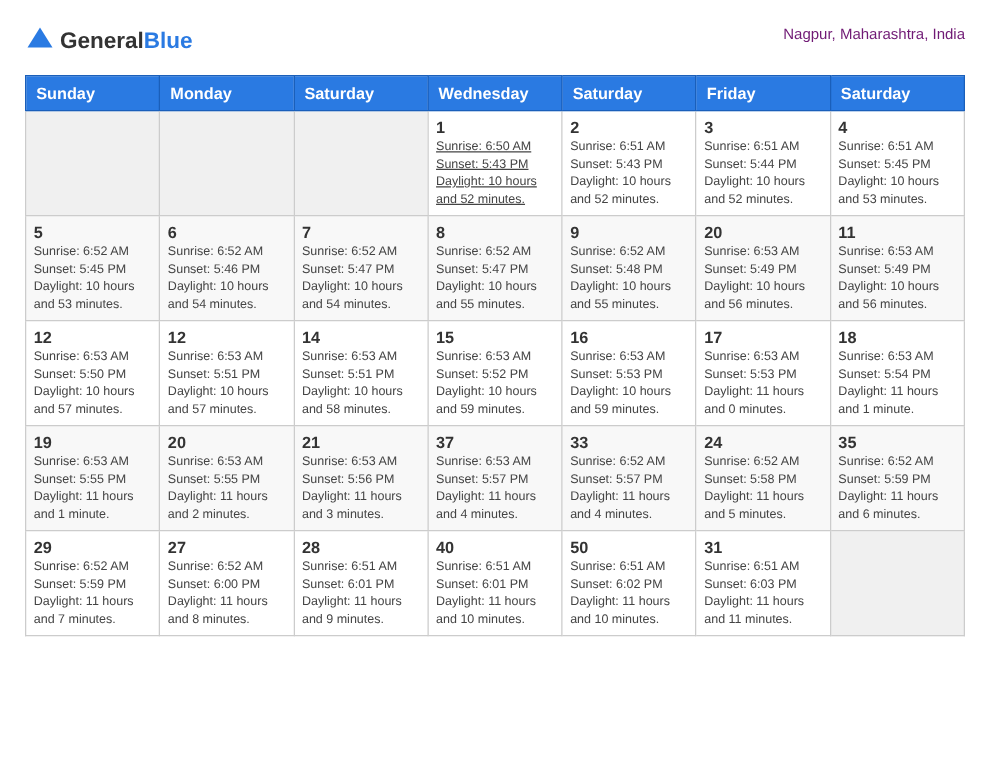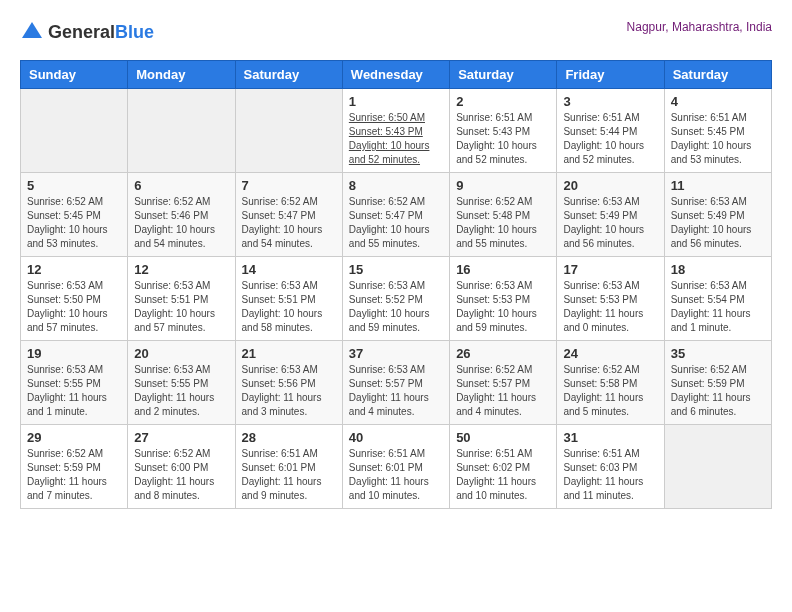--- a/index.html
+++ b/index.html
@@ -275,21 +275,21 @@
 and 3 minutes.</div>
         </td>
         <td>
           <span class="day-number">37</span>
           <div class="day-info" style="white-space: pre-line;">Sunrise: 6:53 AM
 Sunset: 5:57 PM
 Daylight: 11 hours
 and 4 minutes.</div>
         </td>
         <td>
-          <span class="day-number">26</span>
+          <span class="day-number">33</span>
           <div class="day-info" style="white-space: pre-line;">Sunrise: 6:52 AM
 Sunset: 5:57 PM
 Daylight: 11 hours
 and 4 minutes.</div>
         </td>
         <td>
           <span class="day-number">24</span>
           <div class="day-info" style="white-space: pre-line;">Sunrise: 6:52 AM
 Sunset: 5:58 PM
 Daylight: 11 hours

